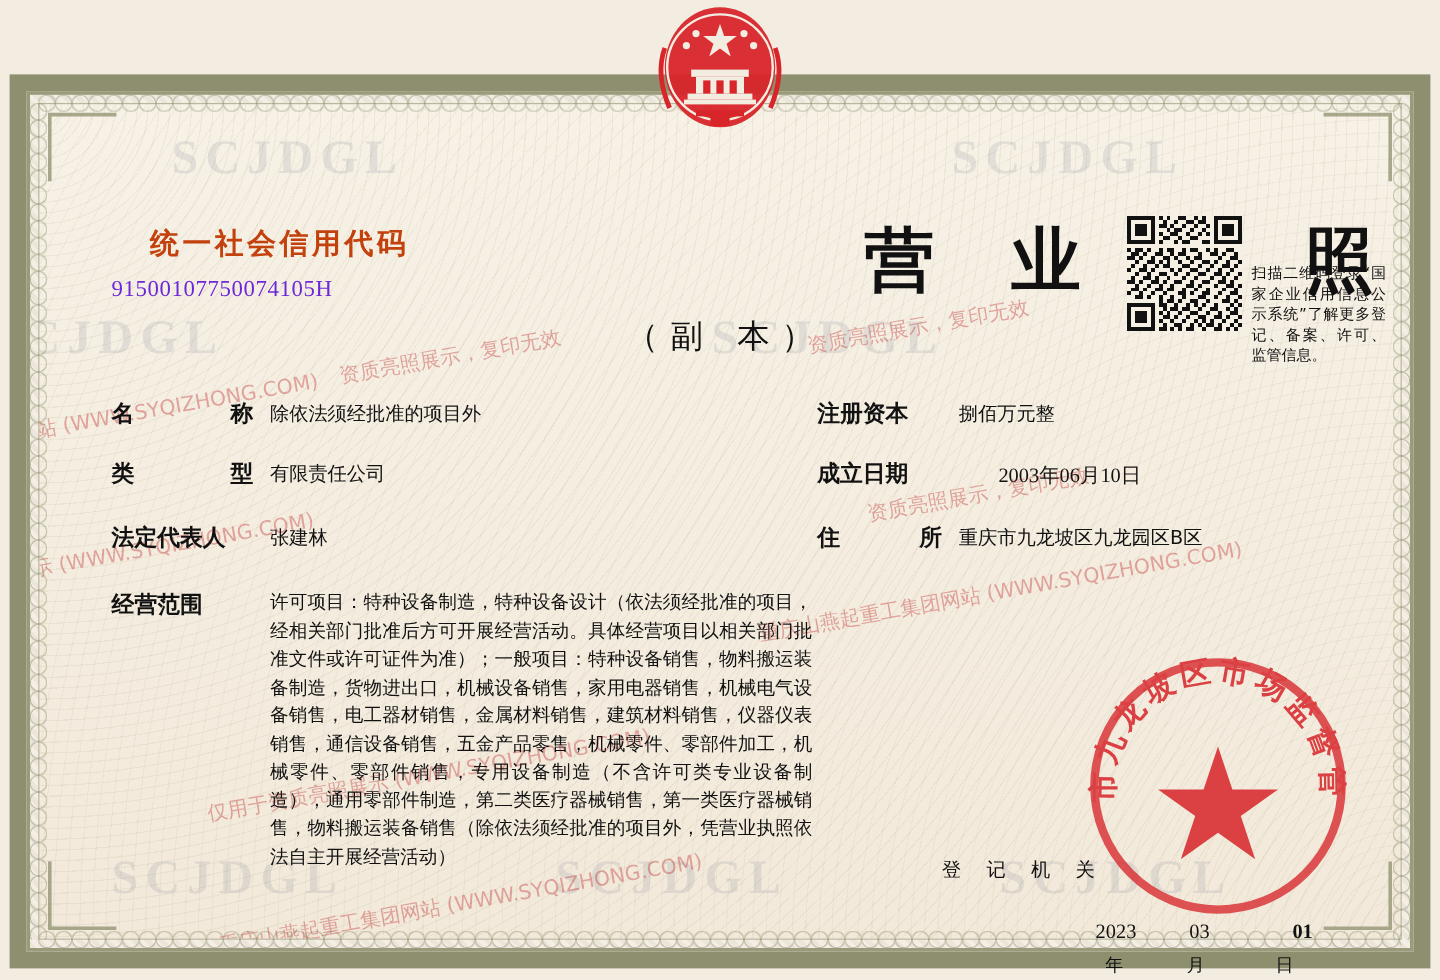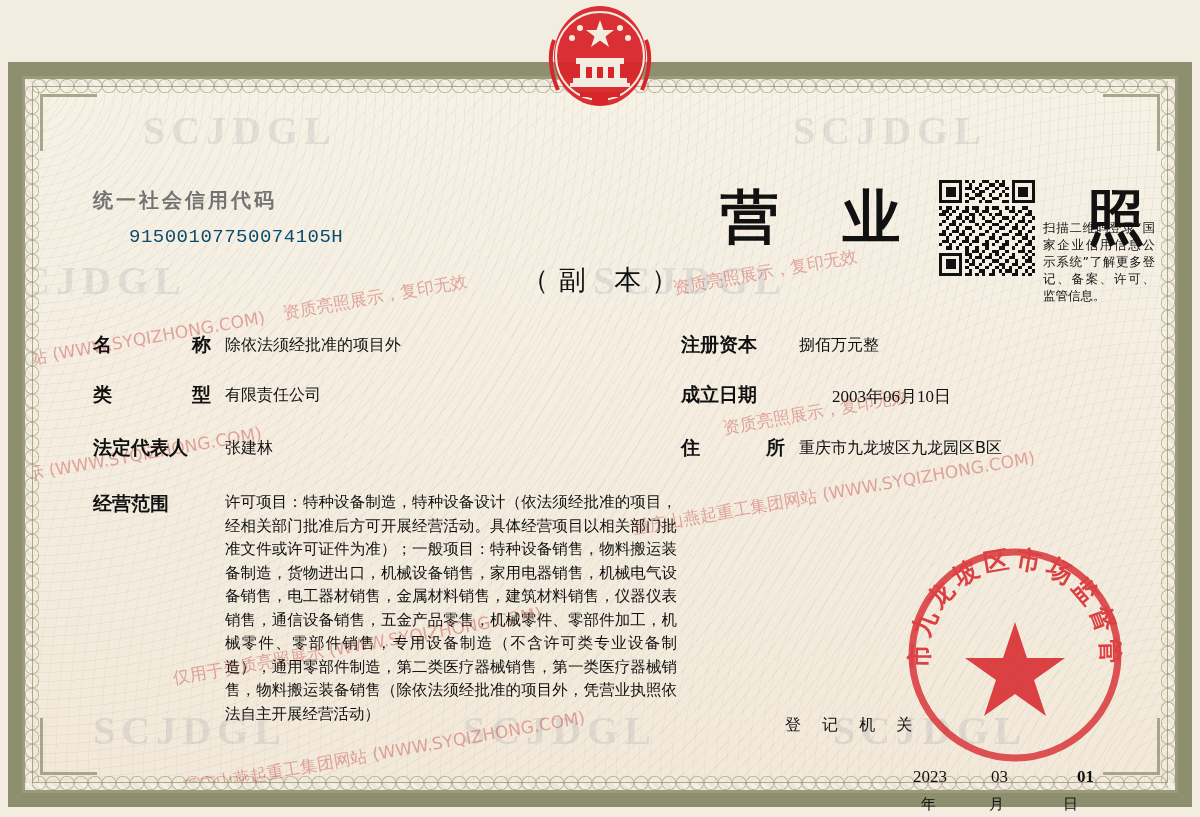--- a/index.html
+++ b/index.html
@@ -90,25 +90,25 @@
     color:rgba(196,60,60,.42);
     font-size:17px;white-space:nowrap;
     font-family:"DejaVu Sans", sans-serif;
     transform-origin:left center;
   }
   
   .content{position:absolute;left:33px;top:87px;right:33px;bottom:35px;z-index:5;}
   .code-block{position:absolute;left:60px;top:100px;}
   .code-title{
     font-family:"DejaVu Sans", sans-serif;
-    font-weight:bold;font-size:20px;color:#737373;letter-spacing:3px;
+    font-weight:bold;font-size:24px;color:#c2410c;letter-spacing:3px;margin-left:32px;
   }
   .code-value{
-    font-family:Liberation Mono, monospace;
-    font-size:19px;color:#0c4a6e;margin-top:12px;letter-spacing:.5px;margin-left:36px;
+    font-family:Liberation Serif, serif;
+    font-size:19px;color:#6d28d9;margin-top:12px;letter-spacing:.5px;
   }
   .title{
     position:absolute;left:0;right:0;top:92px;text-align:right;
     font-family:"DejaVu Sans", sans-serif;
     font-weight:bold;font-size:58px;letter-spacing:22px;color:#111;
     text-indent:22px;
   }
   .subtitle{
     position:absolute;left:0;right:0;top:175px;text-align:center;
     font-family:"DejaVu Sans", sans-serif;

